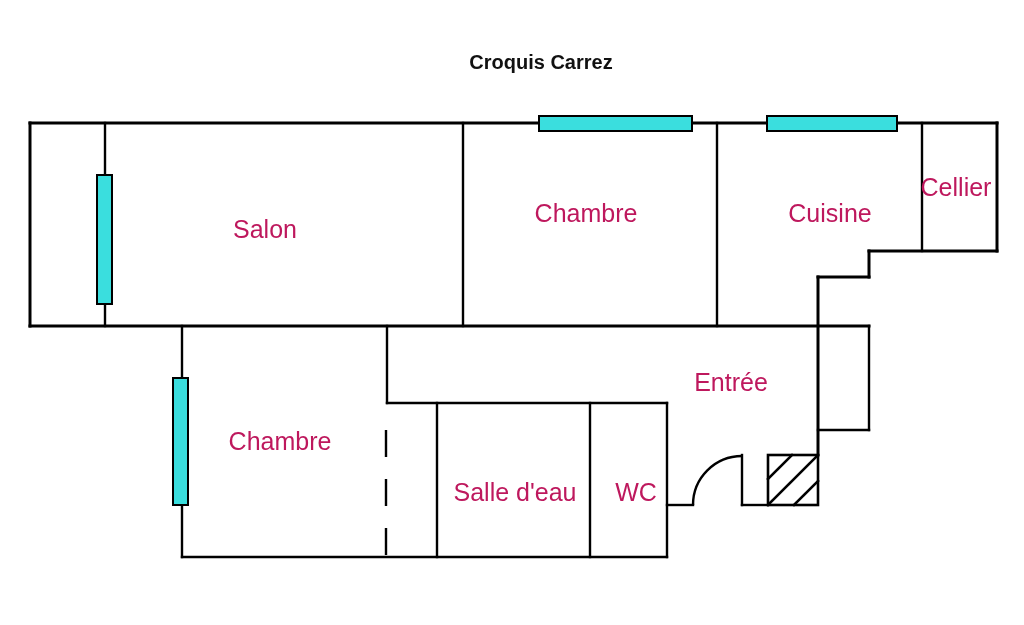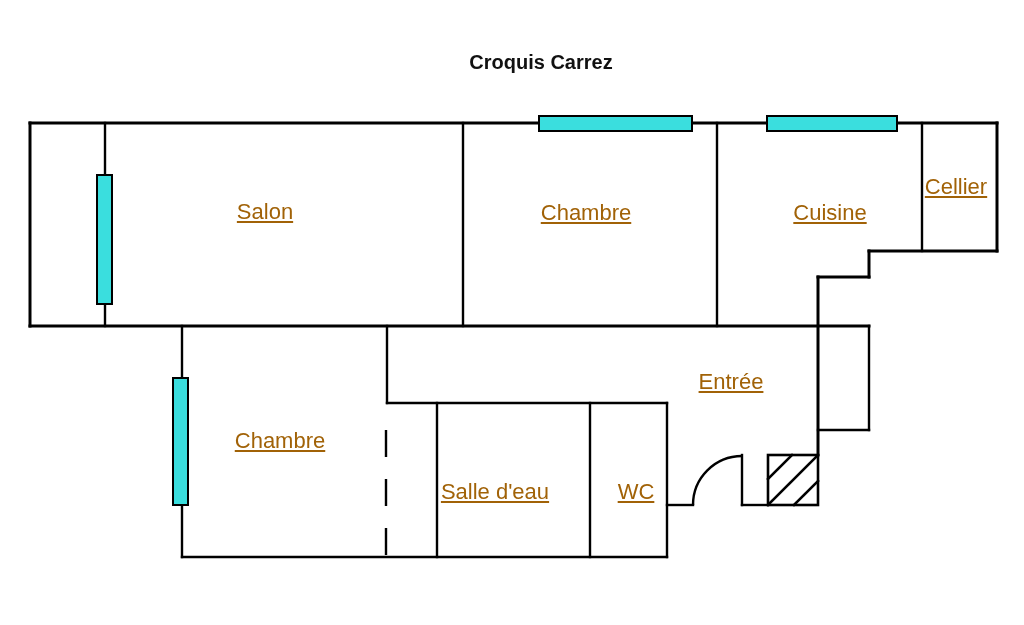--- a/index.html
+++ b/index.html
@@ -7,24 +7,23 @@
     position:relative;
     width:1024px;height:625px;
     background:#ffffff;
     font-family:"Liberation Sans", sans-serif;
     overflow:hidden;
   }
   #plan-svg{position:absolute;left:0;top:0;}
   .room-label{
     position:absolute;
     transform:translate(-50%,-50%);
-    font-size:22px;
-    color:#a16207;
+    font-size:25px;
+    color:#be185d;
     white-space:nowrap;
-    text-decoration:underline;
   }
   .plan-title{
     position:absolute;
     transform:translate(-50%,-50%);
     left:501px;top:62px;
     font-size:20px;
     font-weight:bold;
     color:#111111;
     white-space:nowrap;
     margin-left:40px;
@@ -86,21 +85,21 @@
     <g stroke="#000000" stroke-width="2">
       <rect x="97" y="175" width="15" height="129" fill="#3ADEDE"></rect>
       <rect x="173" y="378" width="15" height="127" fill="#3ADEDE"></rect>
       <rect x="539" y="116" width="153" height="15" fill="#3ADEDE"></rect>
       <rect x="767" y="116" width="130" height="15" fill="#3ADEDE"></rect>
     </g>
   </svg>
 
   <div class="plan-title">Croquis Carrez</div>
 
-  <div class="room-label" style="left:265px;top:212px;">Salon</div>
+  <div class="room-label" style="left:265px;top:229px;">Salon</div>
   <div class="room-label" style="left:586px;top:213px;">Chambre</div>
   <div class="room-label" style="left:782px;top:213px;margin-left:48px;">Cuisine</div>
   <div class="room-label" style="left:956px;top:187px;">Cellier</div>
   <div class="room-label" style="left:731px;top:382px;">Entrée</div>
   <div class="room-label" style="left:280px;top:441px;">Chambre</div>
-  <div class="room-label" style="left:495px;top:492px;">Salle d'eau</div>
+  <div class="room-label" style="left:515px;top:492px;">Salle d'eau</div>
   <div class="room-label" style="left:636px;top:492px;text-align:center;">WC</div>
 </div>
 
 </body></html>

